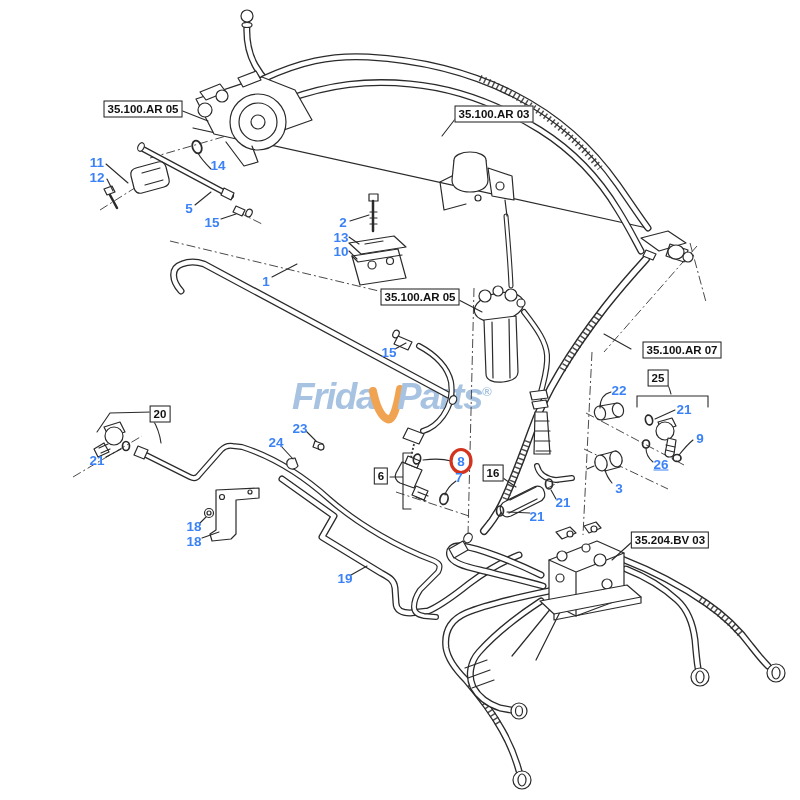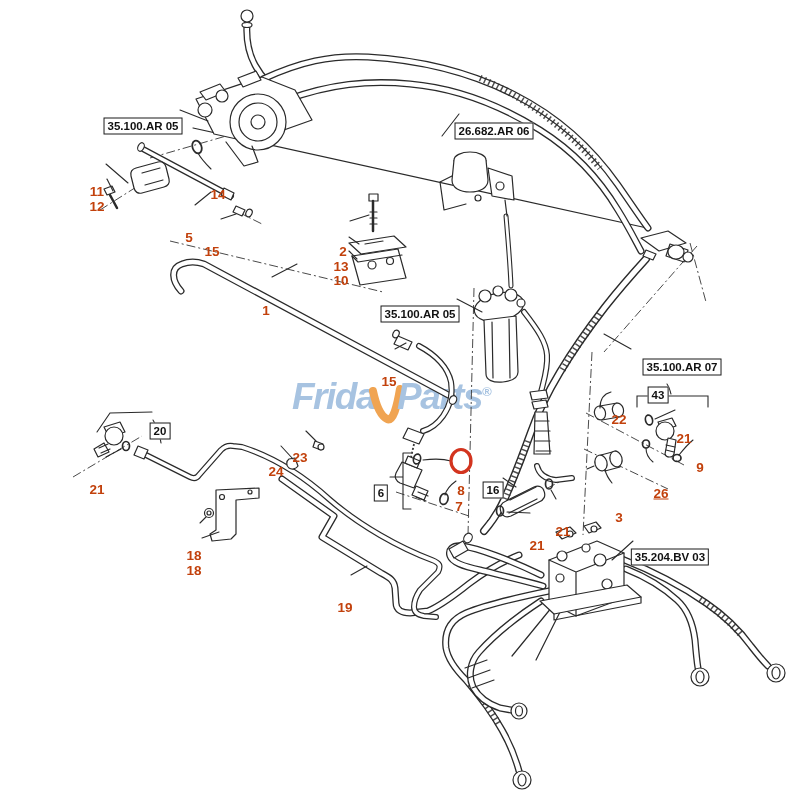--- a/index.html
+++ b/index.html
@@ -5,26 +5,26 @@
   html,body{margin:0;padding:0;background:#fff;}
   .stage{position:relative;width:800px;height:800px;background:#fff;overflow:hidden;
          font-family:"Liberation Sans",sans-serif;}
   .watermark{position:absolute;left:292px;top:372px;z-index:1;white-space:nowrap;
              font:italic 900 37px/40px "Liberation Sans",sans-serif;letter-spacing:-1.5px;
              color:var(--logo-blue,#a7c3e1);}
   .watermark .swoosh{display:inline-block;width:34px;height:44px;vertical-align:middle;
              margin:0 -5px -14px -7px;}
   .watermark sup{font-size:13px;letter-spacing:0;vertical-align:super;}
   svg.art{position:absolute;left:0;top:0;z-index:2;}
-  #labels{position:absolute;left:0;top:17px;width:800px;height:692px;z-index:3;pointer-events:none;}
+  #labels{position:absolute;left:0;top:0;width:800px;height:692px;z-index:3;pointer-events:none;}
   .secbox{position:absolute;transform:translate(-50%,-50%);border:1.4px solid #1b1b1b;
           background:#fff;padding:0 3px;font:bold 11.5px/15px "Liberation Sans",sans-serif;
           color:#111;white-space:nowrap;}
   .num{position:absolute;transform:translate(-50%,-50%);
-       font:bold 13.5px "Liberation Sans",sans-serif;color:#c2410c;margin-top:12px;}
+       font:bold 13.5px "Liberation Sans",sans-serif;color:#3b82f6;}
   
   .ln{stroke:#2a2a2a;stroke-width:1.2;fill:none;stroke-linecap:round;stroke-linejoin:round;}
   .lnf{stroke:#2a2a2a;stroke-width:1.2;fill:#fff;stroke-linejoin:round;}
   .dd{stroke:#4a4a4a;stroke-width:1;fill:none;stroke-dasharray:9 3 2 3;}
   .dot{stroke:#3a3a3a;stroke-width:1.8;fill:none;stroke-dasharray:2 2;}
   .to7{stroke:#2a2a2a;stroke-width:7;fill:none;stroke-linecap:round;stroke-linejoin:round;}
   .ti7{stroke:#ffffff;stroke-width:4.4;fill:none;stroke-linecap:round;stroke-linejoin:round;}
   .to6{stroke:#2a2a2a;stroke-width:6;fill:none;stroke-linecap:round;stroke-linejoin:round;}
   .ti6{stroke:#ffffff;stroke-width:3.6;fill:none;stroke-linecap:round;stroke-linejoin:round;}
   .to8{stroke:#2a2a2a;stroke-width:8;fill:none;stroke-linecap:round;stroke-linejoin:round;}
@@ -295,26 +295,26 @@
       <path d="M202,538 L219,532"></path>
       <path d="M556,499 L551,490"></path>
       <path d="M530,513 L507,512"></path>
     </g>
 
     <ellipse id="hl" fill="none" cx="461" cy="461" rx="10" ry="11.5" stroke="#d3341f" stroke-width="3.2"></ellipse>
   </svg>
 
   <div id="labels">
       <div class="secbox" style="left: 143px; top: 109px;">35.100.AR 05</div>
-      <div class="secbox" style="left: 494px; top: 114px;">26.682.AR 06</div>
+      <div class="secbox" style="left: 494px; top: 114px;">35.100.AR 03</div>
       <div class="secbox" style="left: 420px; top: 297px;">35.100.AR 05</div>
       <div class="secbox" style="left: 667px; top: 350px; margin-left: 15px;">35.100.AR 07</div>
       <div class="secbox" style="left: 670px; top: 540px;">35.204.BV 03</div>
       <div class="secbox" style="left: 160px; top: 414px;">20</div>
-      <div class="secbox" style="left: 658px; top: 378px;">43</div>
+      <div class="secbox" style="left: 658px; top: 378px;">25</div>
       <div class="secbox" style="left: 381px; top: 476px;">6</div>
       <div class="secbox" style="left: 493px; top: 473px;">16</div>
       <div class="num" style="left: 97px; top: 162px;">11</div>
       <div class="num" style="left: 97px; top: 177px;">12</div>
       <div class="num" style="left: 218px; top: 165px;">14</div>
       <div class="num" style="left: 189px; top: 208px;">5</div>
       <div class="num" style="left: 212px; top: 222px;">15</div>
       <div class="num" style="left: 343px; top: 222px;">2</div>
       <div class="num" style="left: 341px; top: 237px;">13</div>
       <div class="num" style="left: 341px; top: 251px;">10</div>

